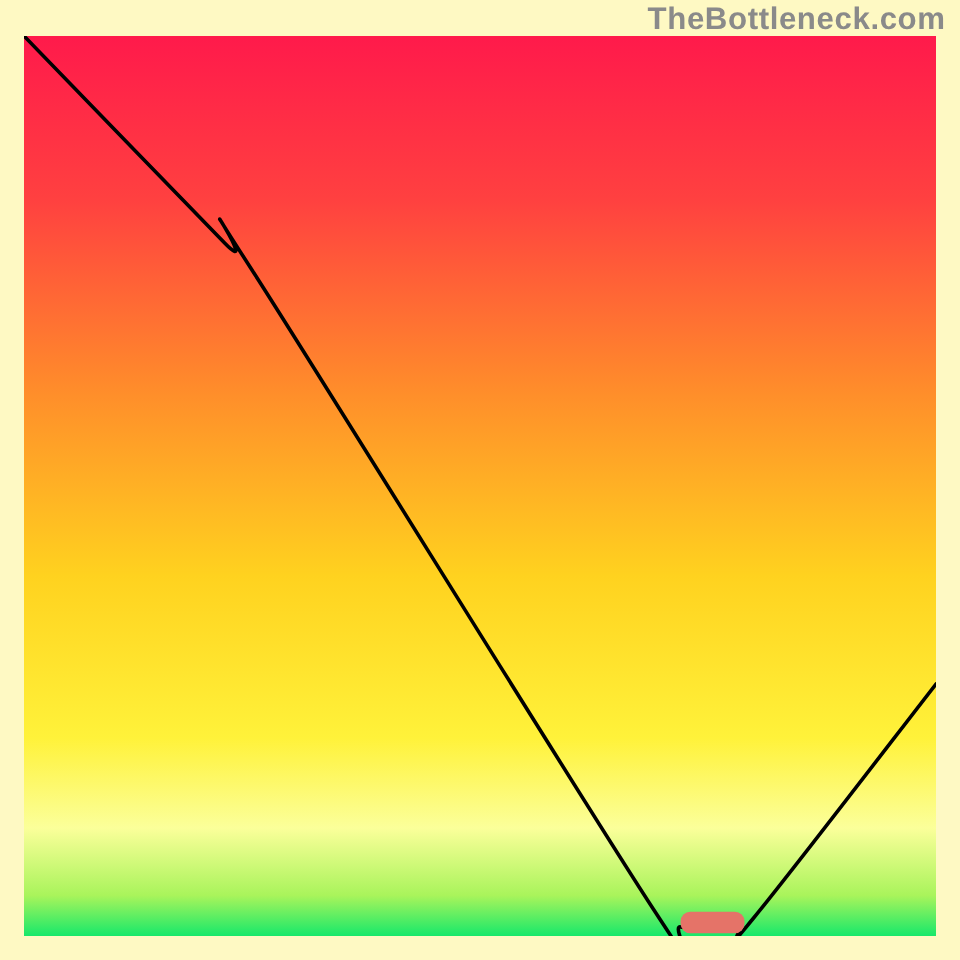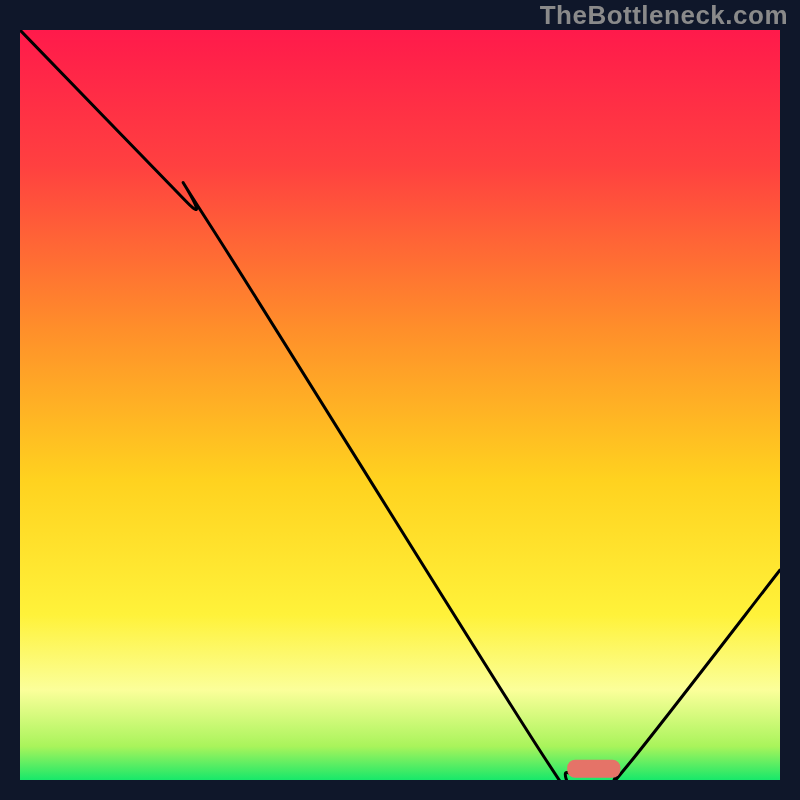--- a/index.html
+++ b/index.html
@@ -7,21 +7,21 @@
     padding: 0;
     width: 800px;
     height: 800px;
     background: #000;
     overflow: hidden;
   }
   .frame {
     position: relative;
     width: 800px;
     height: 800px;
-    background: #0f172a;
+    background: #fef9c3;
   }
   .watermark {
     position: absolute;
     top: 0;
     right: 12px;
     font-family: Arial, Helvetica, sans-serif;
     font-weight: 700;
     font-size: 26px;
     color: #8a8a8a;
     letter-spacing: 0.5px;

